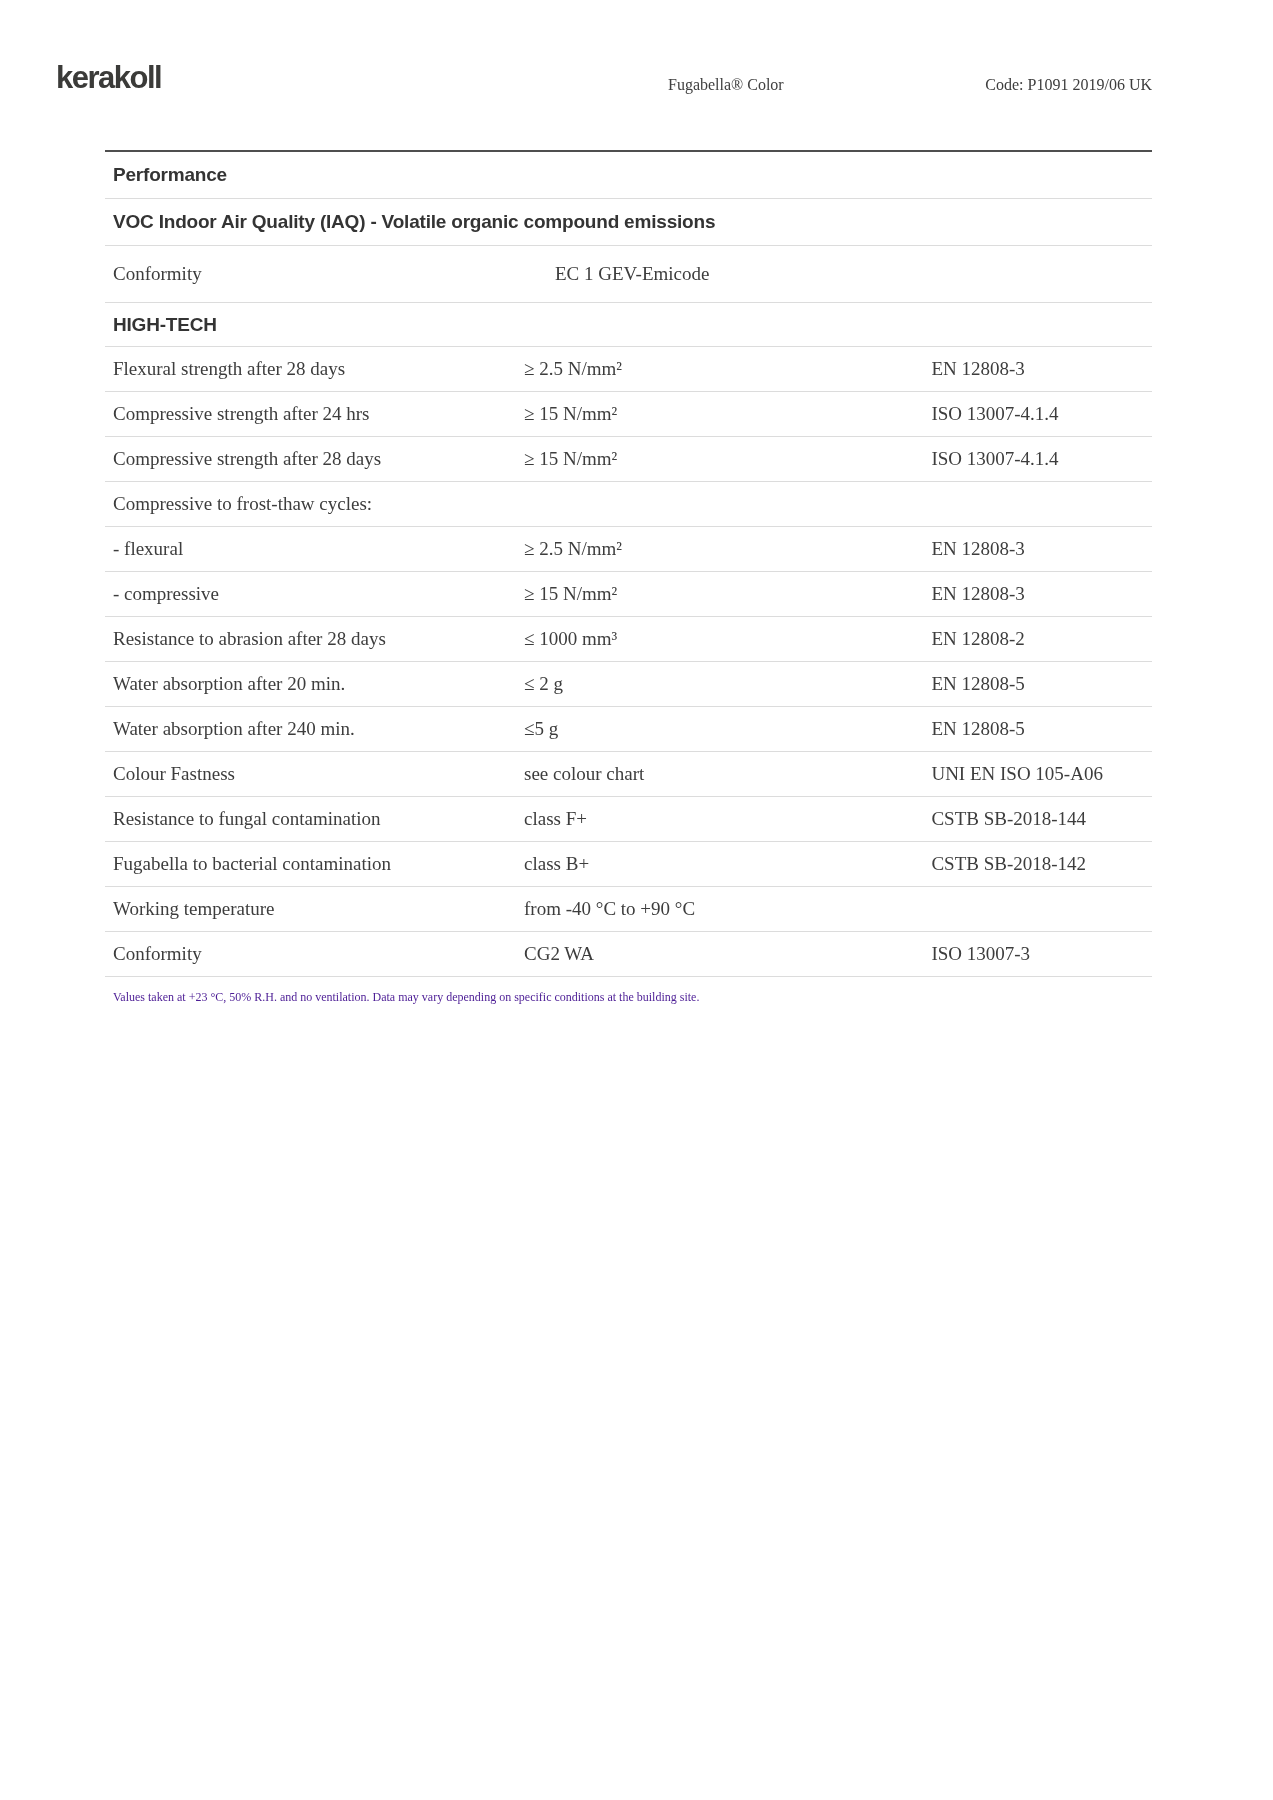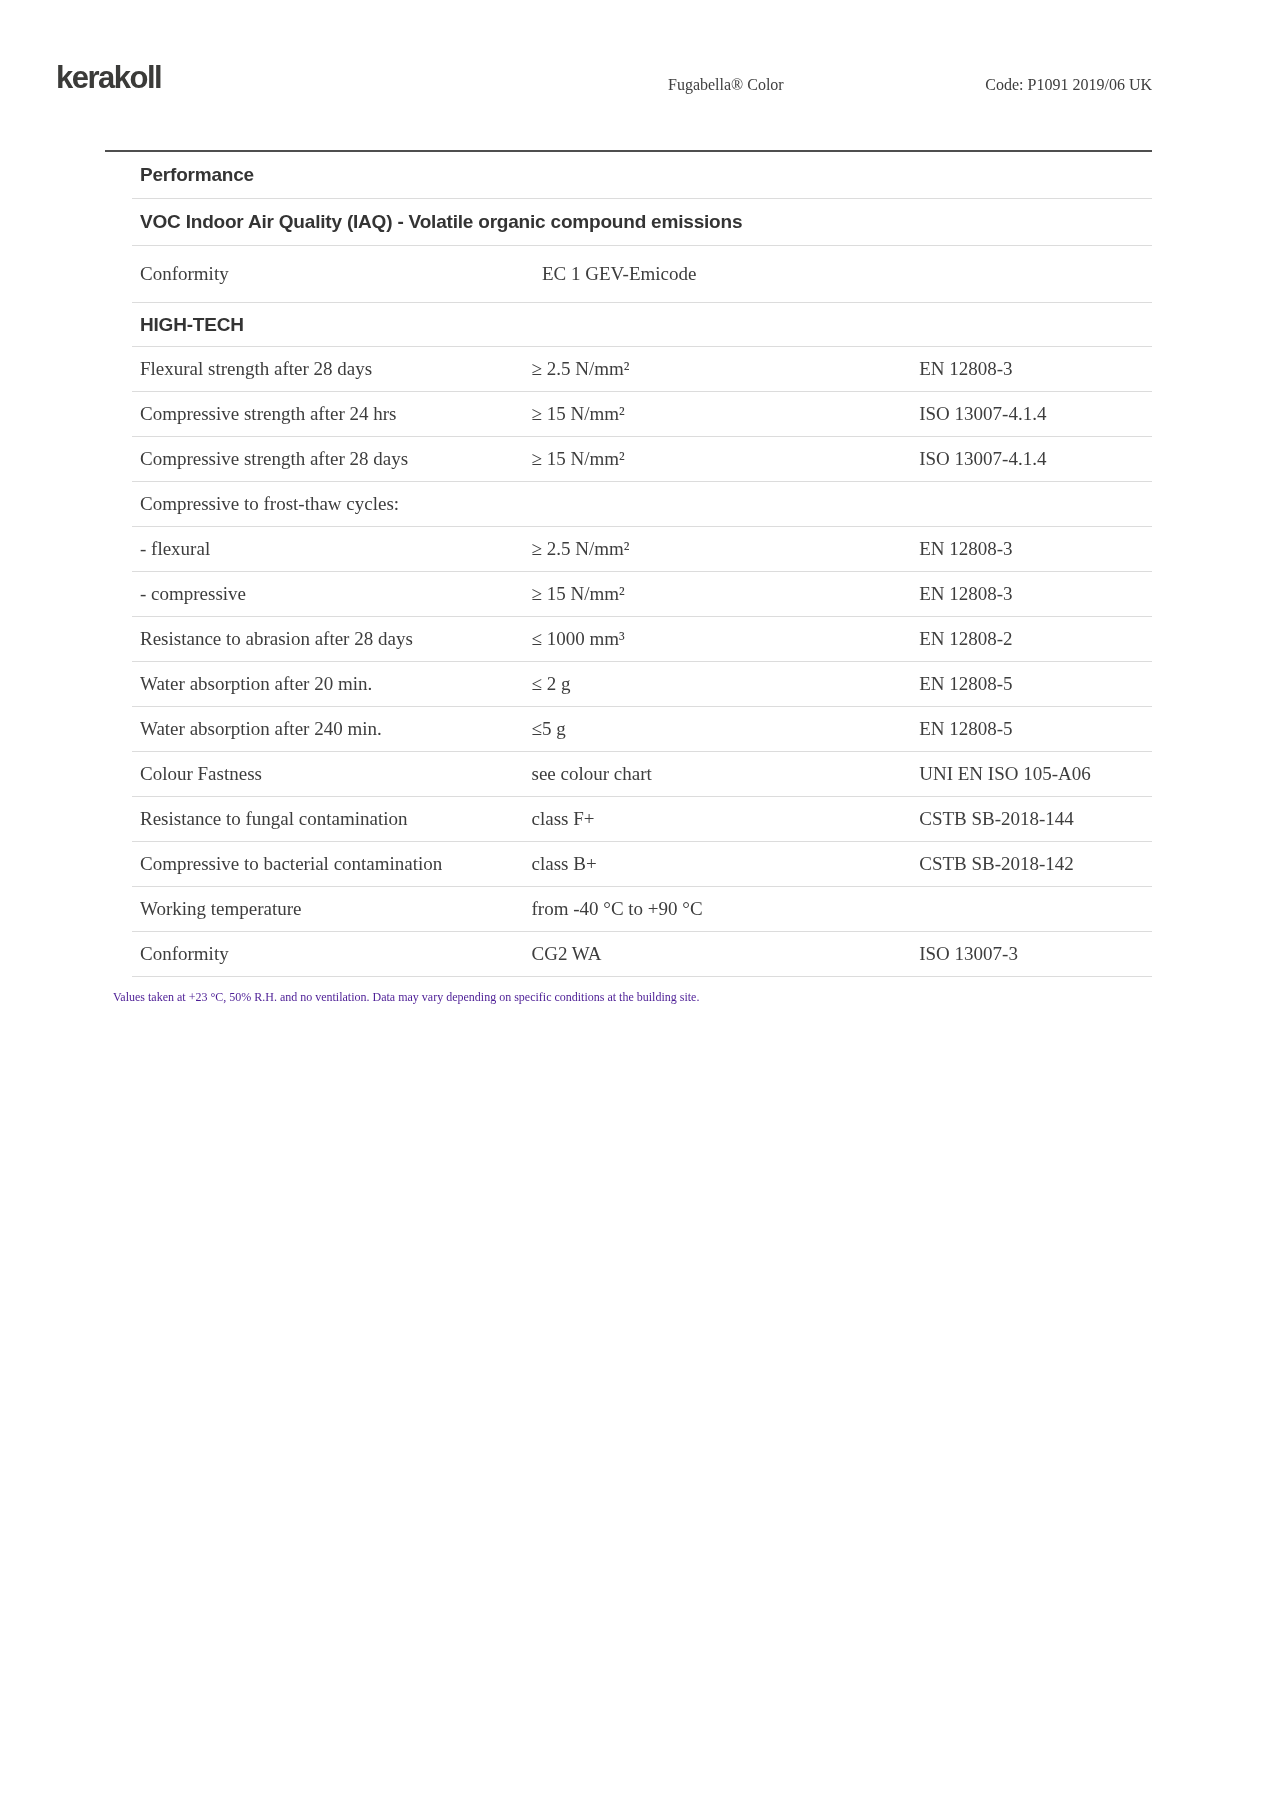--- a/index.html
+++ b/index.html
@@ -24,25 +24,24 @@
     position:absolute; right:121px; top:76px;
     font-size:16px; color:#3d3d3d;
   }
   .perf-table {
     position:absolute; left:105px; top:150px; width:1047px;
     border-top:2px solid #4f4f4f;
   }
   .row {
     display:flex; align-items:center;
     border-bottom:1px solid #dcdcdc;
-    margin-left:27px;
   }
   .row.section { min-height:47px; }
   .row.section.small { min-height:44px; }
-  .row.data { min-height:45px; }
+  .row.data { min-height:45px;gap:40px; }
   .row.tall { min-height:57px; }
   .sans {
     font-family:"Liberation Sans", sans-serif;
     font-weight:700; font-size:18px; color:#343434;
     letter-spacing:-0.2px;
     padding-left:8px;
   }
   .cell { font-size:19px; line-height:1.25; }
   .c1 { width:410px; padding-left:8px; }
   .c2 { width:398px; }
@@ -139,21 +138,21 @@
     <div class="cell c3">UNI EN ISO 105-A06</div>
   </div>
 
   <div class="row data">
     <div class="cell c1">Resistance to fungal contamination</div>
     <div class="cell c2">class F+</div>
     <div class="cell c3">CSTB SB-2018-144</div>
   </div>
 
   <div class="row data">
-    <div class="cell c1">Compressive to bacterial contamination</div>
+    <div class="cell c1">Fugabella to bacterial contamination</div>
     <div class="cell c2">class B+</div>
     <div class="cell c3">CSTB SB-2018-142</div>
   </div>
 
   <div class="row data">
     <div class="cell c1">Working temperature</div>
     <div class="cell c2">from -40 °C to +90 °C</div>
     <div class="cell c3"></div>
   </div>
 

